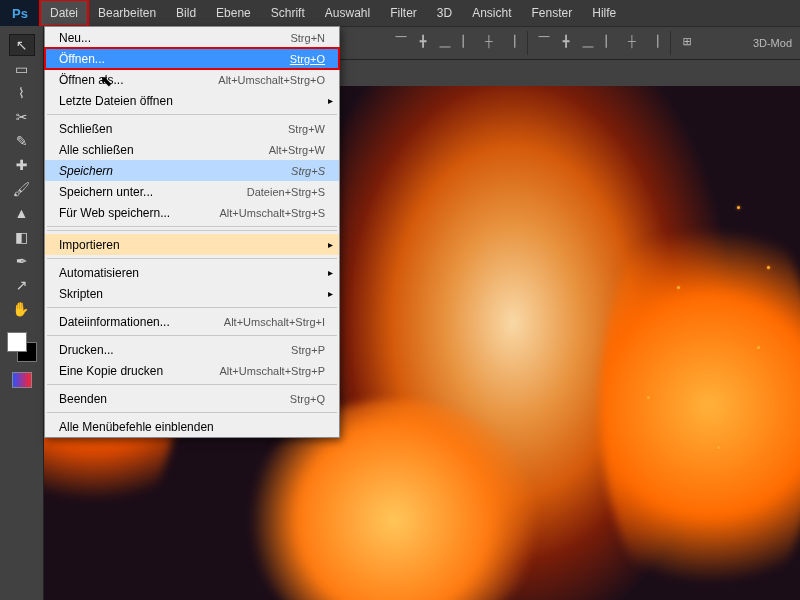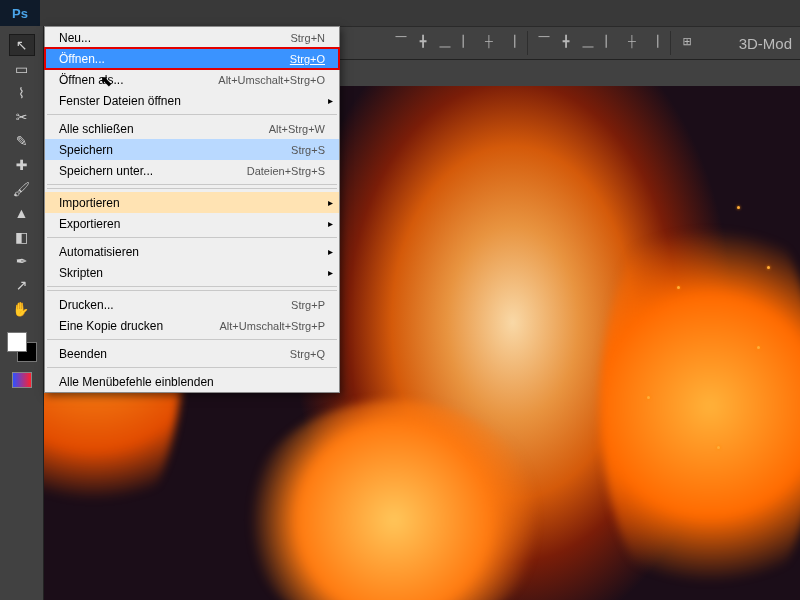--- a/index.html
+++ b/index.html
@@ -13,21 +13,21 @@
 .menu-item{padding:0 10px;display:flex;align-items:center;color:#d9d9d9;font-size:12px;cursor:default;}
 .menu-item.active{background:#4c4c4c;outline:2px solid #e10000;outline-offset:-1px;}
 
 
 .optbar{height:34px;background:#414141;border-top:1px solid #2a2a2a;border-bottom:1px solid #222;
   display:flex;align-items:center;padding-left:6px;gap:4px;}
 .opt-tool{width:28px;height:24px;background:#4a4a4a;border:1px solid #2e2e2e;display:flex;align-items:center;justify-content:center;}
 .opt-sep{width:1px;height:24px;background:#2e2e2e;margin:0 4px;}
 .opt-group{margin-left:340px;display:flex;gap:2px;}
 .opt-ic{width:20px;height:20px;display:flex;align-items:center;justify-content:center;color:#b8b8b8;font-size:11px;}
-.opt-right{margin-left:auto;padding-right:8px;color:#bbb;font-size:15px;}
+.opt-right{margin-left:auto;padding-right:8px;color:#bbb;font-size:11px;}
 
 
 .tabbar{height:26px;background:#414141;display:flex;align-items:center;padding-left:44px;}
 .tab{height:24px;background:#2f2f2f;border:1px solid #222;padding:0 12px;display:flex;align-items:center;
   font-size:11px;color:#ccc;border-bottom:none;}
 
 
 .work{position:absolute;left:44px;top:86px;right:0;bottom:0;background:#2a2a2a;}
 .canvas{position:absolute;left:0;top:0;right:0;bottom:0;
   background:radial-gradient(ellipse 220px 320px at 62% 46%,#f9d8a6 0%,#e89440 30%,#d45a0a 55%,#7a1d08 75%,#1b0d18 100%);
@@ -44,35 +44,48 @@
 .swatch .fg{position:absolute;top:0;left:0;width:20px;height:20px;background:#fff;border:1px solid #777;}
 .swatch .bg{position:absolute;bottom:0;right:0;width:20px;height:20px;background:#000;border:1px solid #777;}
 .mini{width:20px;height:16px;margin-top:8px;border:1px solid #888;background:linear-gradient(90deg,#3050ff,#ff2030);}
 
 
 .dropdown{position:absolute;left:44px;top:26px;width:296px;background:#efefef;color:#000;
   border:1px solid #8a8a8a;box-shadow:2px 3px 8px rgba(0,0,0,.5);font-size:12px;}
 .dd-item{height:21px;display:flex;align-items:center;padding:0 14px;justify-content:space-between;position:relative;}
 .dd-item.hov{background:#3a93ff;color:#fff;outline:2px solid #e10000;outline-offset:-1px;}
 .dd-item.sub::after{content:"▸";position:absolute;right:6px;font-size:10px;}
-.dd-item.hl{background:#b9d9ff;}
+.dd-item.hl{background:#b9d9ff;font-style:italic;}
 .dd-item.hl2{background:#ffe3b3;text-align:center;}
 .dd-sep{height:1px;background:#c8c8c8;margin:3px 2px;}
 .sc{color:#555;font-size:11px;text-align:center;}
 .dd-item.hov .sc{color:#fff;text-decoration:underline;}
 
 
 .cursor{position:absolute;left:100px;top:72px;pointer-events:none;font-size:15px;color:#000;}
 </style>
 </head>
 <body>
 <div class="app">
 
 <div class="topbar">
   <div class="logo">Ps</div>
+  <div class="menubar" id="menubar">
+        <div class="menu-item active">Datei</div>
+        <div class="menu-item">Bearbeiten</div>
+        <div class="menu-item">Bild</div>
+        <div class="menu-item">Ebene</div>
+        <div class="menu-item">Schrift</div>
+        <div class="menu-item">Auswahl</div>
+        <div class="menu-item">Filter</div>
+        <div class="menu-item">3D</div>
+        <div class="menu-item">Ansicht</div>
+        <div class="menu-item">Fenster</div>
+        <div class="menu-item">Hilfe</div>
+      </div>
 </div>
 
 <div class="optbar">
   <div class="opt-tool">↖</div>
   <div class="opt-sep"></div>
   <div class="opt-group">
     <div class="opt-ic">⎺</div>
     <div class="opt-ic">╋</div>
     <div class="opt-ic">⎽</div>
     <div class="opt-ic">▏</div>
@@ -138,51 +151,60 @@
       </div>
       <div class="dd-item hov">
         <span>Öffnen...</span>
         <span class="sc">Strg+O</span>
       </div>
       <div class="dd-item">
         <span>Öffnen als...</span>
         <span class="sc">Alt+Umschalt+Strg+O</span>
       </div>
       <div class="dd-item sub">
-        <span>Fenster Dateien öffnen</span>
-      </div>
-      <div class="dd-sep"></div>
+        <span>Letzte Dateien öffnen</span>
+      </div>
+      <div class="dd-sep"></div>
+      <div class="dd-item">
+        <span>Schließen</span>
+        <span class="sc">Strg+W</span>
+      </div>
       <div class="dd-item">
         <span>Alle schließen</span>
         <span class="sc">Alt+Strg+W</span>
       </div>
       <div class="dd-item hl">
         <span>Speichern</span>
         <span class="sc">Strg+S</span>
       </div>
       <div class="dd-item">
         <span>Speichern unter...</span>
         <span class="sc">Dateien+Strg+S</span>
       </div>
+      <div class="dd-item">
+        <span>Für Web speichern...</span>
+        <span class="sc">Alt+Umschalt+Strg+S</span>
+      </div>
       <div class="dd-sep"></div>
       <div class="dd-sep"></div>
       <div class="dd-item sub hl2">
         <span>Importieren</span>
       </div>
-      <div class="dd-item sub">
-        <span>Exportieren</span>
-      </div>
       <div class="dd-sep"></div>
       <div class="dd-item sub">
         <span>Automatisieren</span>
       </div>
       <div class="dd-item sub">
         <span>Skripten</span>
       </div>
       <div class="dd-sep"></div>
+      <div class="dd-item">
+        <span>Dateiinformationen...</span>
+        <span class="sc">Alt+Umschalt+Strg+I</span>
+      </div>
       <div class="dd-sep"></div>
       <div class="dd-item">
         <span>Drucken...</span>
         <span class="sc">Strg+P</span>
       </div>
       <div class="dd-item">
         <span>Eine Kopie drucken</span>
         <span class="sc">Alt+Umschalt+Strg+P</span>
       </div>
       <div class="dd-sep"></div>

